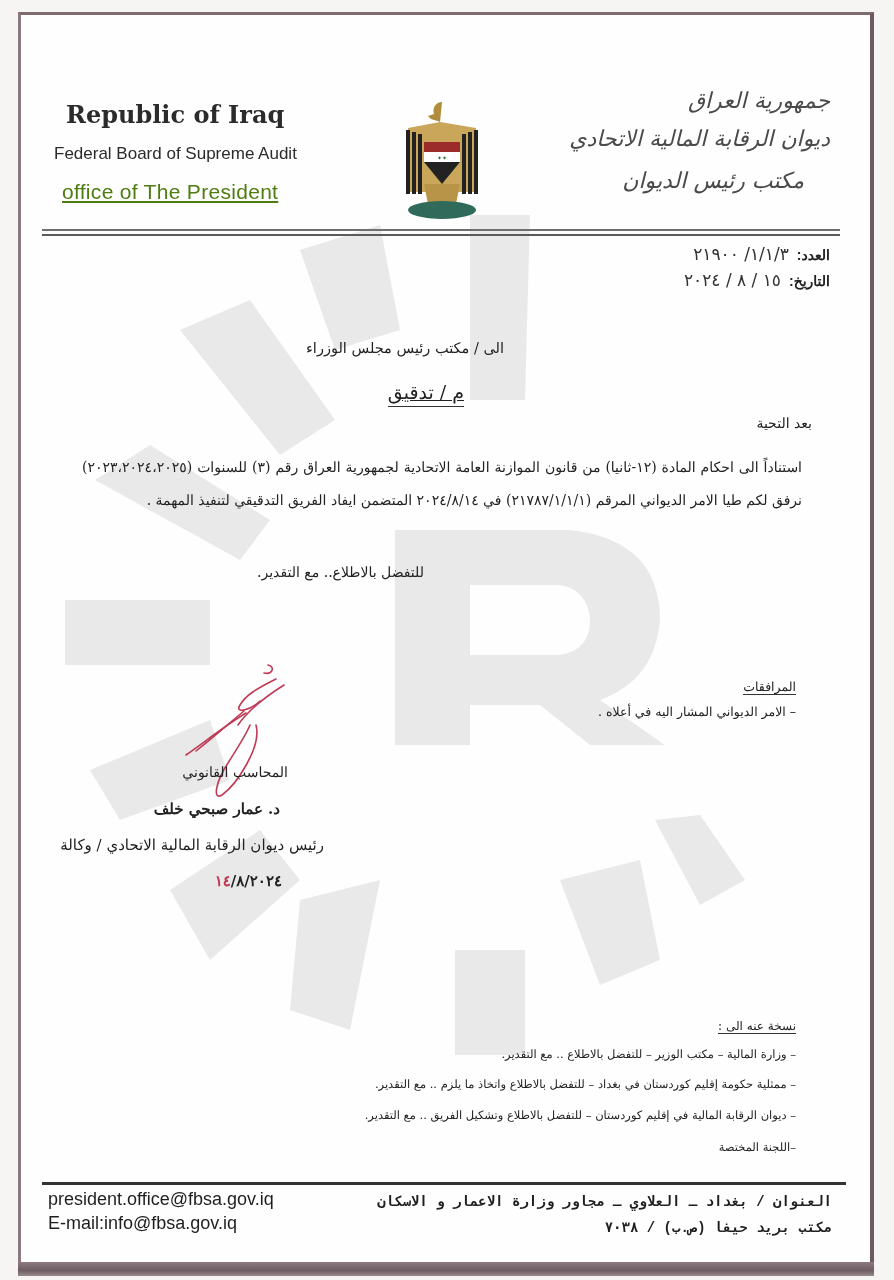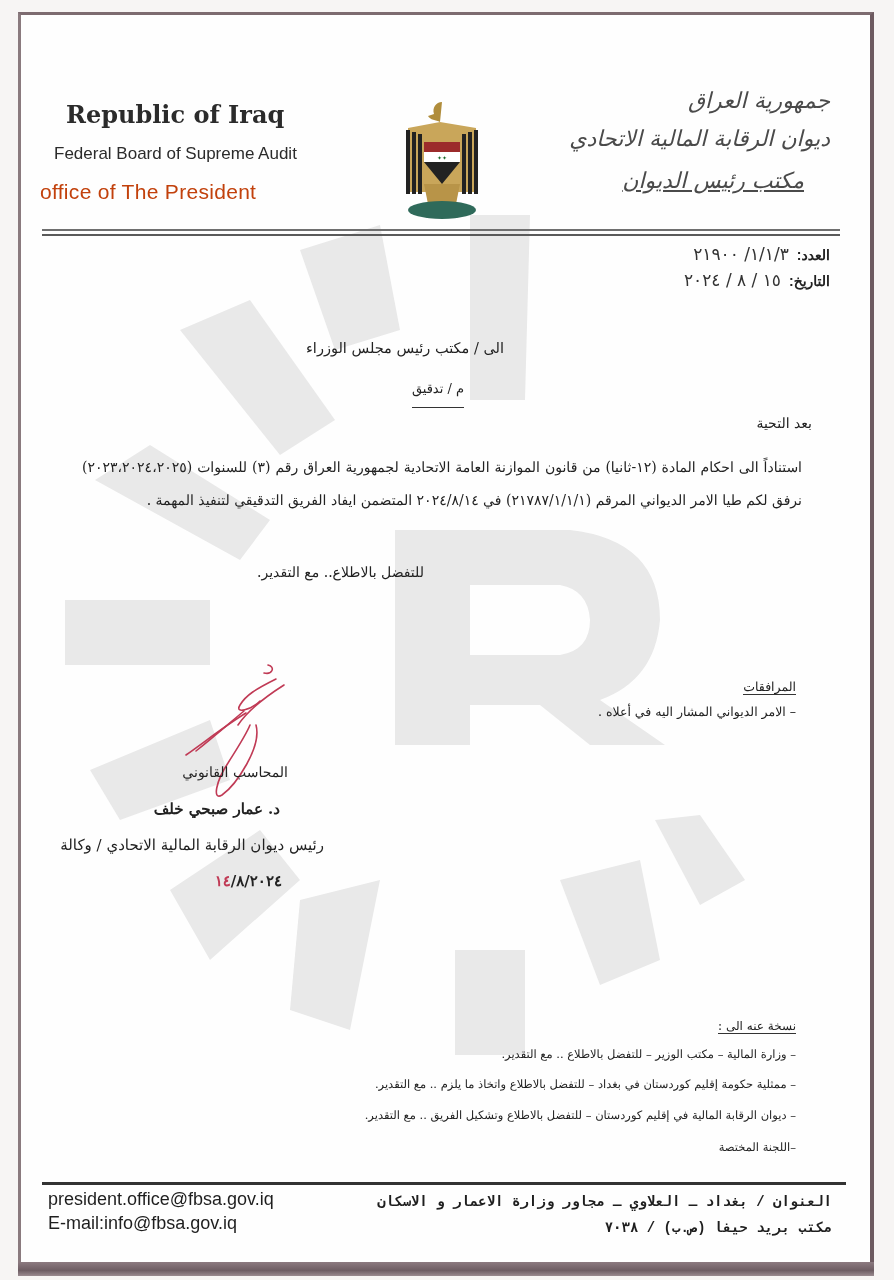--- a/index.html
+++ b/index.html
@@ -18,33 +18,33 @@
     box-sizing: border-box;
   }
   .bottom-strip {
     position: absolute; left: 18px; top: 1262px; width: 856px; height: 14px;
     background: linear-gradient(180deg, #8c7a80 0%, #6e5d63 60%, #9a8a8f 100%);
   }
   .watermark { position: absolute; left: 0; top: 0; width: 894px; height: 1280px; pointer-events: none; }
   .abs { position: absolute; }
   .en-title { left: 66px; top: 100px; font-family: "DejaVu Serif", serif; font-weight: bold; font-size: 24px; color: #2b2b2b; }
   .en-sub { left: 54px; top: 144px; font-family: "Liberation Sans", sans-serif; font-size: 17px; color: #2b2b2b; text-align: center; }
-  .en-office { left: 40px; top: 180px; font-family: "Liberation Sans", sans-serif; font-size: 21px; color: #c2410c; letter-spacing: 0.3px; }
+  .en-office { left: 62px; top: 180px; font-family: "Liberation Sans", sans-serif; font-size: 21px; color: #4d7c0f; letter-spacing: 0.3px; text-decoration: underline; }
   .ar-head { right: 64px; font-family: "DejaVu Serif", serif; color: #4a4a4a; direction: rtl; text-align: right; font-style: italic; }
   .ar-h1 { top: 88px; font-size: 22px; }
   .ar-h2 { top: 126px; font-size: 22px; }
-  .ar-h3 { top: 168px; font-size: 22px; right: 90px; text-decoration: underline; }
+  .ar-h3 { top: 168px; font-size: 22px; right: 90px; }
   .emblem { left: 400px; top: 100px; width: 84px; height: 122px; }
   .divider { left: 42px; top: 229px; width: 798px; height: 7px;
     border-top: 2px solid #6f6f6f; border-bottom: 2px solid #5a5a5a; box-sizing: border-box; }
   .ref-row { right: 64px; direction: rtl; font-family: "Liberation Sans", sans-serif; font-size: 14px; font-weight: bold; color: #222; display: flex; align-items: baseline; gap: 8px; }
   .ref-val { font-family: "DejaVu Sans", sans-serif; font-weight: normal; font-size: 17px; color: #333; }
   .body-text { direction: rtl; text-align: right; font-family: "DejaVu Serif", serif; font-size: 14px; color: #222; }
   .to-line { right: 390px; top: 340px; font-size: 14.5px; }
-  .subject { right: 430px; top: 381px; font-size: 13px; border-bottom: 1.5px solid #333; padding-bottom: 11px; }
+  .subject { right: 430px; top: 381px; font-size: 19px; border-bottom: 1.5px solid #333; padding-bottom: 3px; text-decoration: underline; }
   .greeting { right: 82px; top: 415px; }
   .para { right: 92px; top: 451px; width: 720px; line-height: 33px; text-align: justify; text-align-last: right; }
   .closing { right: 470px; top: 564px; }
   .att-title { right: 98px; top: 679px; font-size: 12.5px; border-bottom: 1px solid #333; }
   .att-item { right: 98px; top: 704px; font-size: 12.5px; }
   .sig-title { right: 606px; top: 764px; font-size: 14px; }
   .sig-name { right: 614px; top: 800px; font-size: 15px; font-weight: bold; }
   .sig-pos { right: 570px; top: 836px; font-size: 15px; }
   .sig-date { right: 612px; top: 872px; font-size: 15px; font-weight: bold; letter-spacing: 1px; }
   .sig-date .red { color: #c03a55; margin-top: 41px; }

